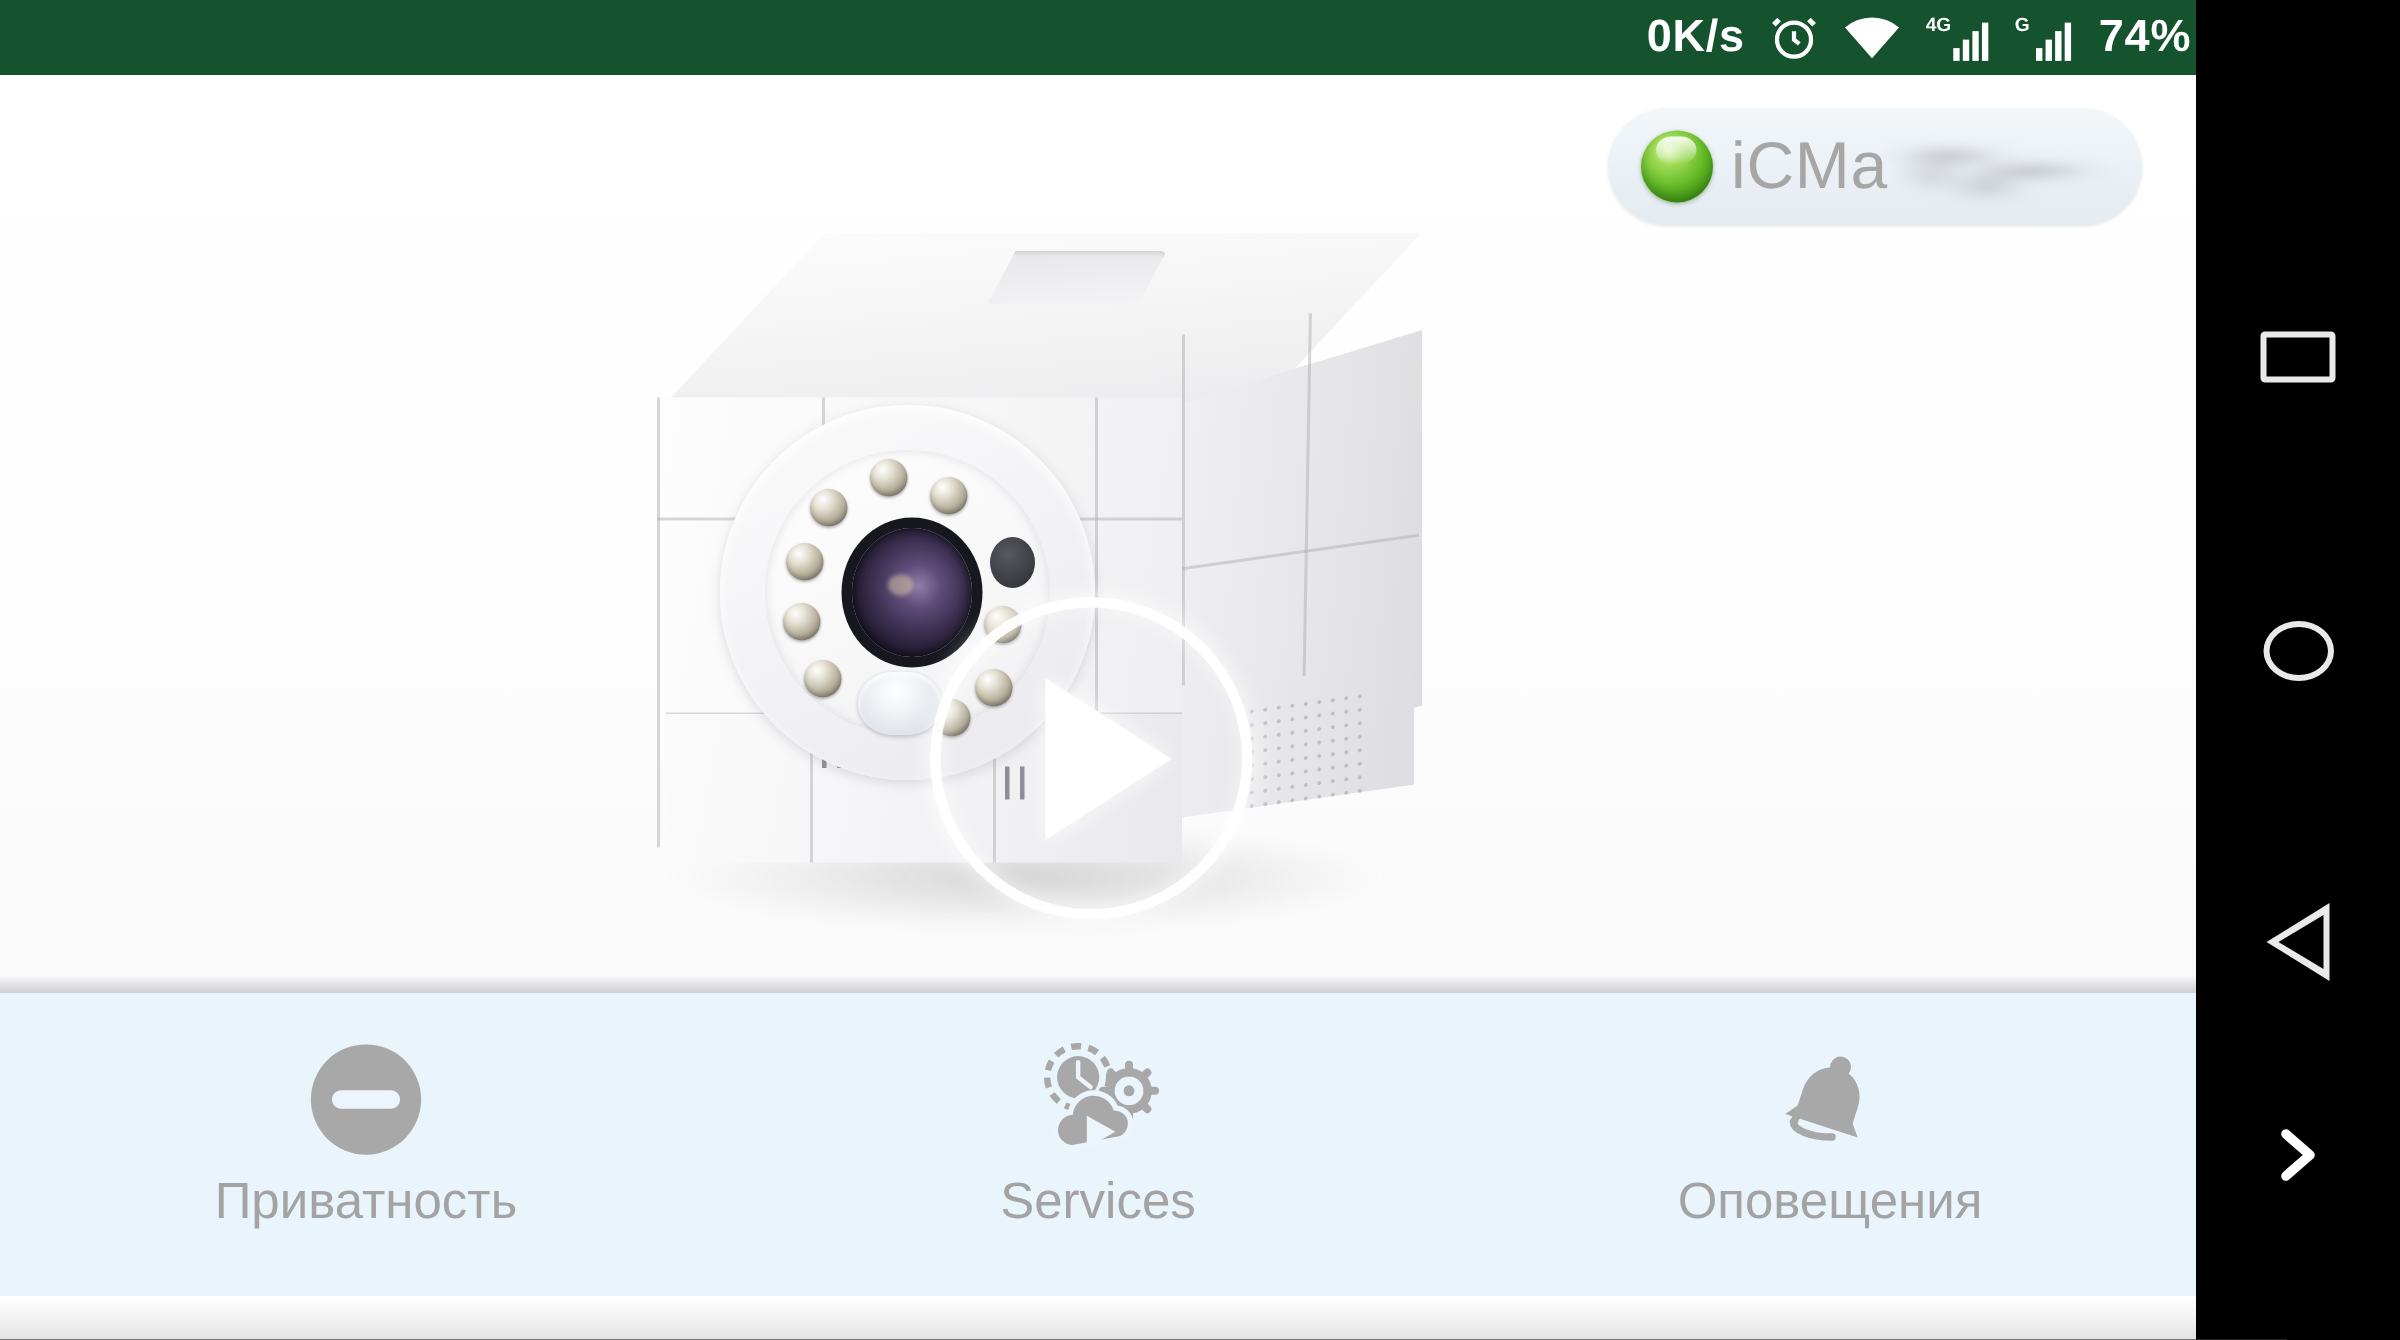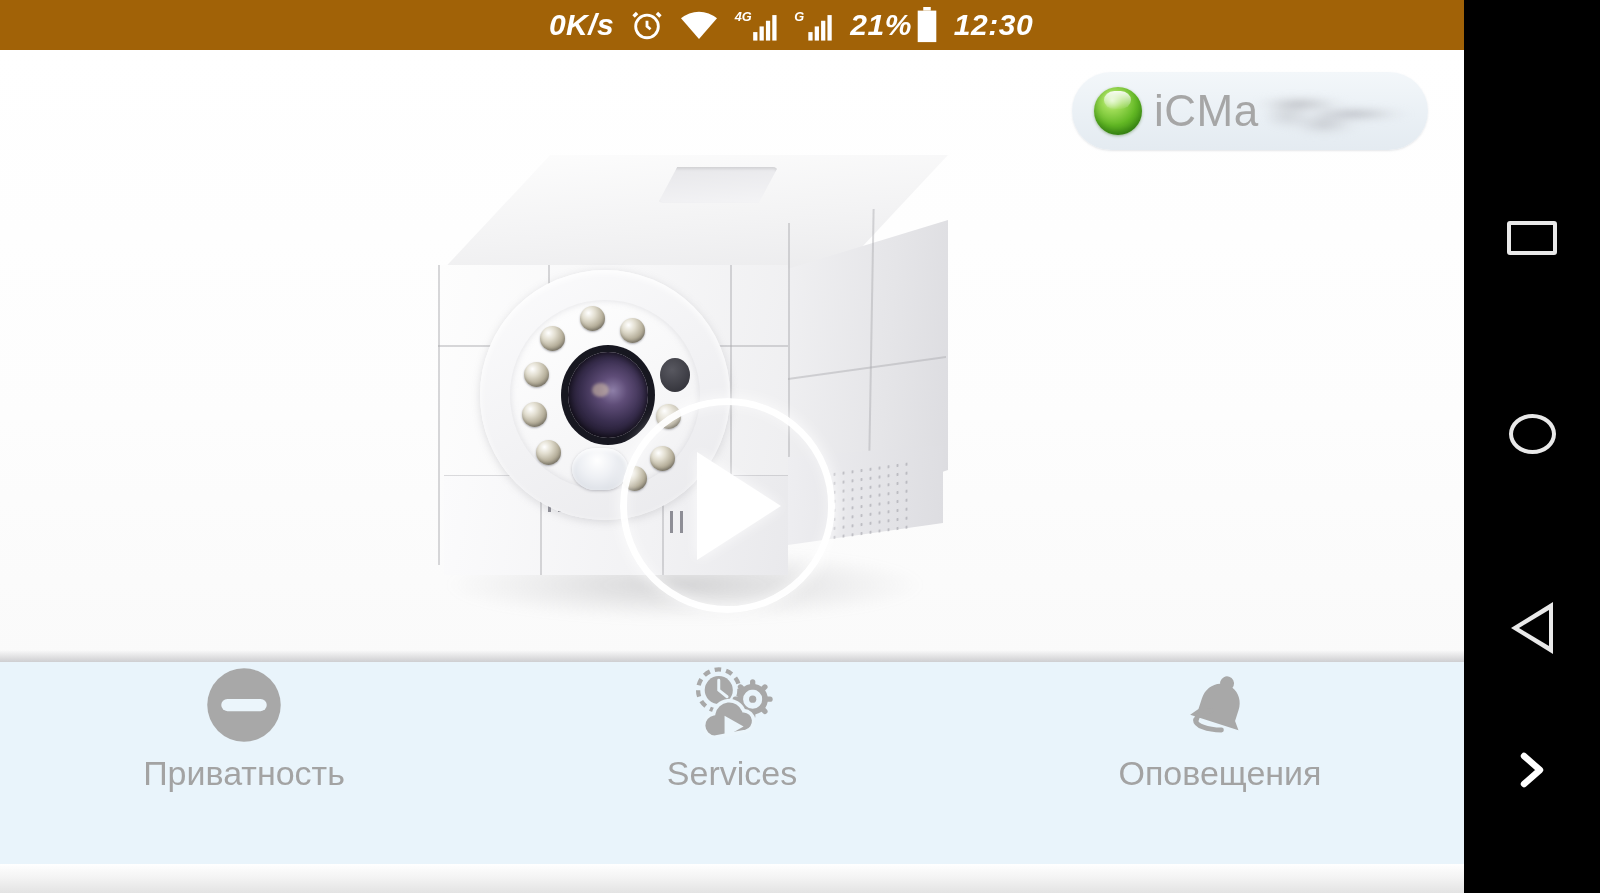--- a/index.html
+++ b/index.html
@@ -7,23 +7,23 @@
     width:1600px; height:893px;
     background:#000;
     font-family:"Liberation Sans", sans-serif;
     overflow:hidden;
   }
   #screen { position:relative; width:1600px; height:893px; background:#000; }
 
   
   .statusbar {
     position:absolute; left:0; top:0; width:1600px; height:50px;
-    background:#a16207; color:#fff;
-    display:flex; align-items:center; justify-content:center;
-    padding-right:18px; gap:16px;font-style:italic;
+    background:#14532d; color:#fff;
+    display:flex; align-items:center; justify-content:flex-end;
+    padding-right:18px; gap:16px;
   }
   .sb-text { font-size:30px; font-weight:700; letter-spacing:0.5px; line-height:1; }
   .sb-icon { display:flex; align-items:center; justify-content:center; }
   .sb-batt-wrap { display:flex; align-items:center; gap:4px; }
 
   
   .app {
     position:absolute; left:0; top:50px; width:1464px; height:843px;
     background:#fff; overflow:hidden;
   }
@@ -170,21 +170,21 @@
   }
 
   
   .toolbar {
     position:absolute; left:0; top:612px; width:1464px; height:202px;
     background:#e9f4fb;
     display:flex; align-items:flex-start;
   }
   .tb-item {
     flex:1; height:202px; display:flex; flex-direction:column;
-    align-items:center; justify-content:flex-start; 
+    align-items:center; justify-content:flex-start; padding-top:28px;
     cursor:pointer; gap:8px;
   }
   .tb-icon { width:86px; height:86px; display:flex; align-items:center; justify-content:center; }
   .tb-label { font-size:34px; color:#a3a3a3; line-height:1; white-space:nowrap; }
 
   .tb-bottom {
     position:absolute; left:0; top:814px; width:1464px; height:29px;
     background:linear-gradient(180deg,#ffffff 0%,#f4f4f4 45%,#e3e3e3 100%);
   }
 
@@ -253,21 +253,21 @@
       <svg width="40" height="34" viewBox="0 0 28 24">
         <text x="0" y="9" font-family="Liberation Sans, sans-serif" font-size="9" font-weight="700" fill="#fff">G</text>
         <rect x="10" y="17" width="3" height="6" fill="#fff"></rect>
         <rect x="14.5" y="13" width="3" height="10" fill="#fff"></rect>
         <rect x="19" y="9" width="3" height="14" fill="#fff"></rect>
         <rect x="23.5" y="5" width="3" height="18" fill="#fff"></rect>
       </svg>
     </span>
 
     <span class="sb-batt-wrap">
-      <span class="sb-text">21%</span>
+      <span class="sb-text">74%</span>
       <span class="sb-icon">
         <svg width="22" height="36" viewBox="0 0 14 24">
           <rect x="4.5" y="0" width="5" height="2.4" fill="#fff"></rect>
           <rect x="0.8" y="2.4" width="12.4" height="21" fill="#fff"></rect>
         </svg>
       </span>
     </span>
 
     <span class="sb-text">12:30</span>
   </div>

